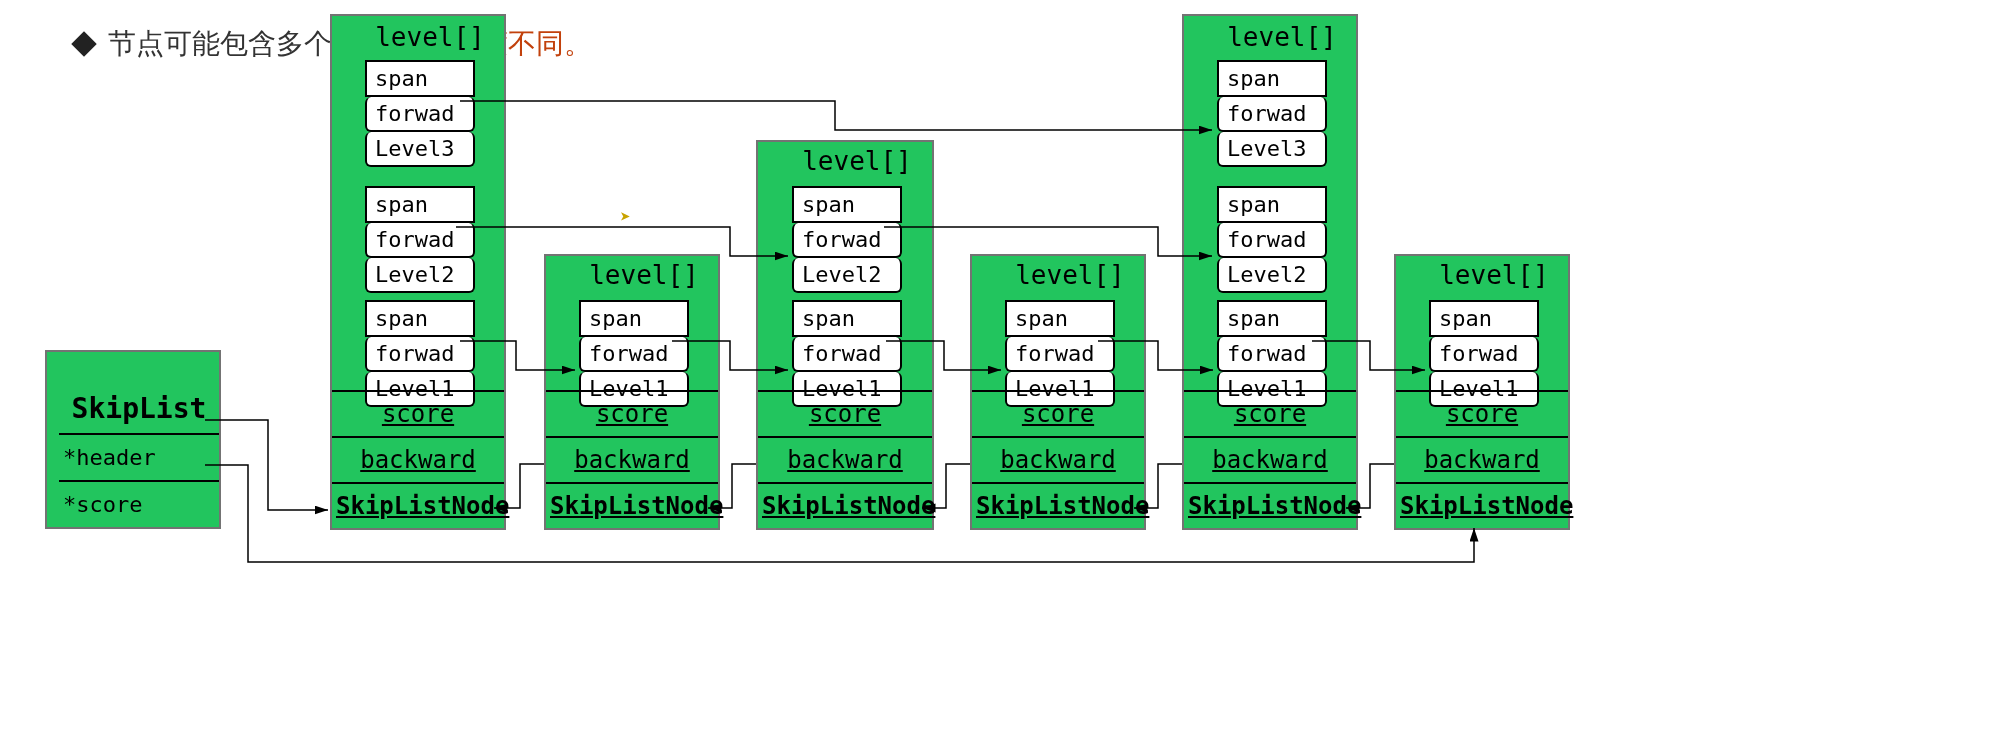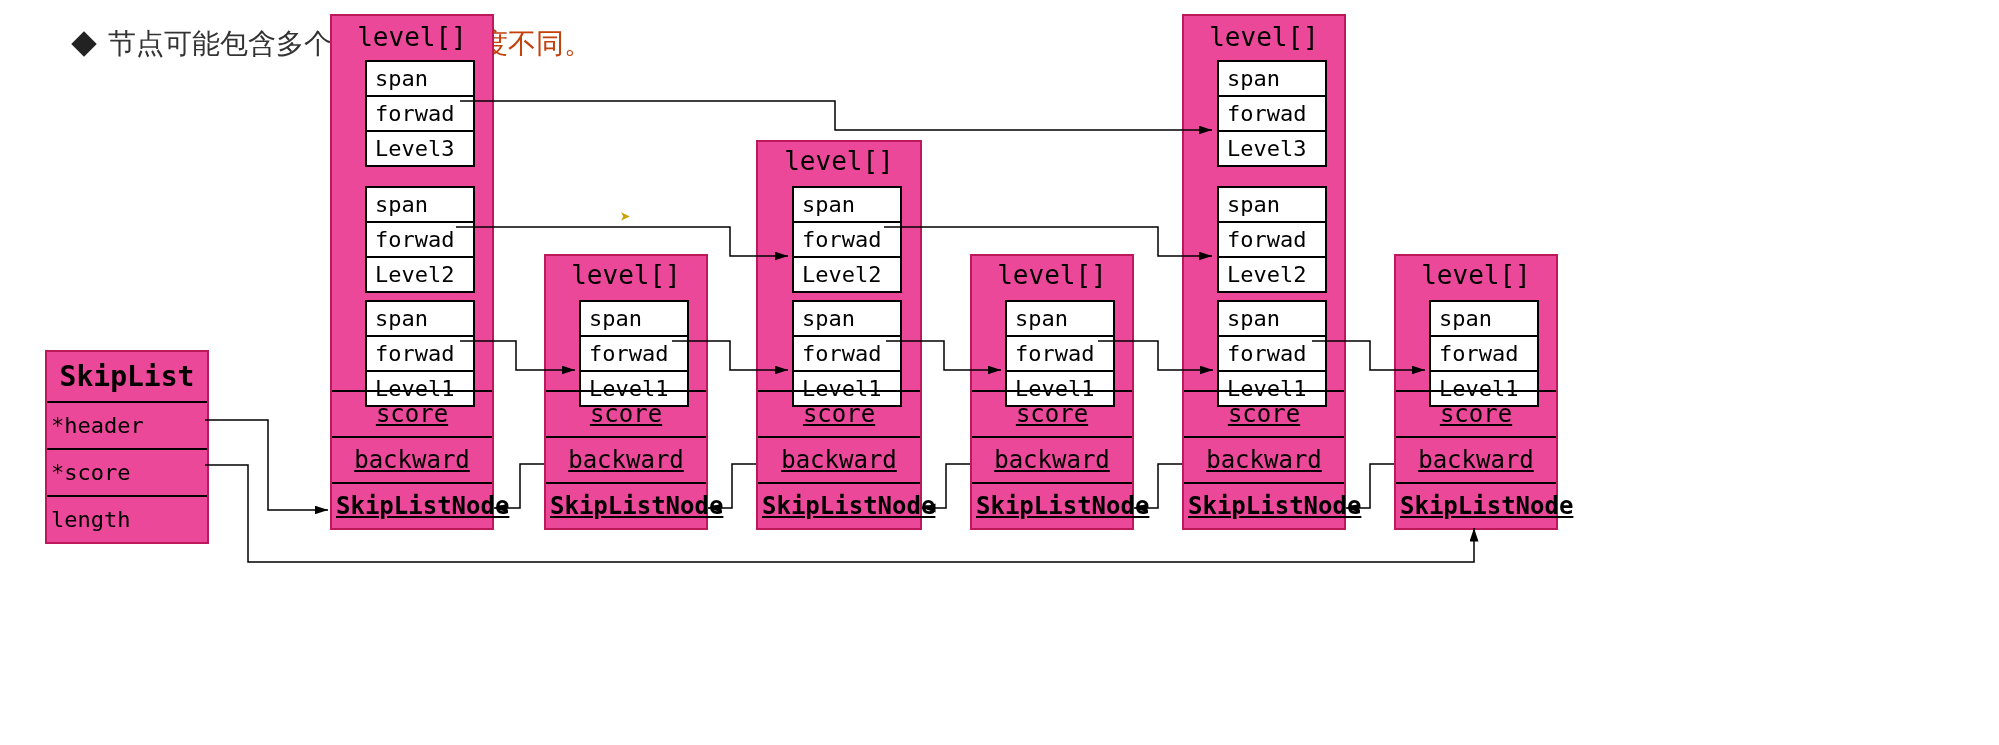--- a/index.html
+++ b/index.html
@@ -1,32 +1,32 @@
 <!DOCTYPE html>
 <html><head>
 <meta charset="utf-8">
 <style>
   html,body{margin:0;padding:0;background:#fff;font-family:"Consolas","Menlo","Monaco",monospace;}
   .canvas{position:relative;width:1999px;height:642px;}
   .bullet{position:absolute;left:75px;top:25px;font-size:28px;color:#333;display:flex;align-items:center;gap:15px;}
   .bullet-diamond{width:18px;height:18px;background:#222;transform:rotate(45deg);}
   .text-fragment{position:absolute;left:480px;top:25px;font-size:28px;color:#c2410c;}
-  .box{position:absolute;border:2px solid #be185d;background:#ec4899;}
+  .box{position:absolute;border:2px solid #737373;background:#22c55e;padding-left:12px;}
   .slot{border:2px solid #000;text-align:left;padding:4px 8px;font-size:22px;background:#fff;}
-  .slot + .slot{border-top:none;}
+  .slot + .slot{border-top:none;border-radius:6px;}
   .label-title{font-size:26px;font-weight:bold;text-align:center;padding:8px 4px;}
   .level-label{position:absolute;font-size:26px;text-align:center;width:100%;}
   .level-group{position:absolute;display:flex;flex-direction:column;align-items:center;}
   .level-group .slot{width:90px;}
   .level-group .slot.level-name{font-weight:normal;}
   .bottom-group{position:absolute;left:0;right:0;bottom:0;}
   .bottom-group .row{border-top:2px solid #000;text-align:center;font-size:24px;padding:8px 4px;text-decoration:underline;}
   .bottom-group .row.name{font-weight:bold;}
   .skiplist-box{left:45px;top:350px;width:160px;}
-  .skiplist-box .label-title{font-size:28px;}
+  .skiplist-box .label-title{font-size:28px;margin-top:32px;}
   .skiplist-box .row{border-top:2px solid #000;text-align:left;font-size:22px;padding:10px 4px;}
   svg.arrows{position:absolute;left:0;top:0;width:1999px;height:745px;pointer-events:none;}
   .arrow-line{stroke:#000;stroke-width:1.5;fill:none;}
   .arrow-head{fill:#000;}
   .cursor{position:absolute;left:620px;top:206px;font-size:18px;color:#C9A300;}
 </style>
 </head>
 <body>
 
 <div class="canvas">
@@ -34,21 +34,20 @@
   <div class="bullet">
     <div class="bullet-diamond"></div>
     <span>节点可能包含多个</span>
   </div>
   <div class="text-fragment">度不同。</div>
 
   <div class="box skiplist-box">
     <div class="label-title">SkipList</div>
     <div class="row">*header</div>
     <div class="row">*score</div>
-    <div class="row">length</div>
   </div>
 
   <div class="box" style="left:330px;top:14px;width:160px;height:512px;">
     <div class="level-label" style="top:6px;">level[]</div>
     <div class="level-group" style="top:44px;left:33px;">
       <div class="slot">span</div>
       <div class="slot">forwad</div>
       <div class="slot level-name">Level3</div>
     </div>
     <div class="level-group" style="top:170px;left:33px;">

